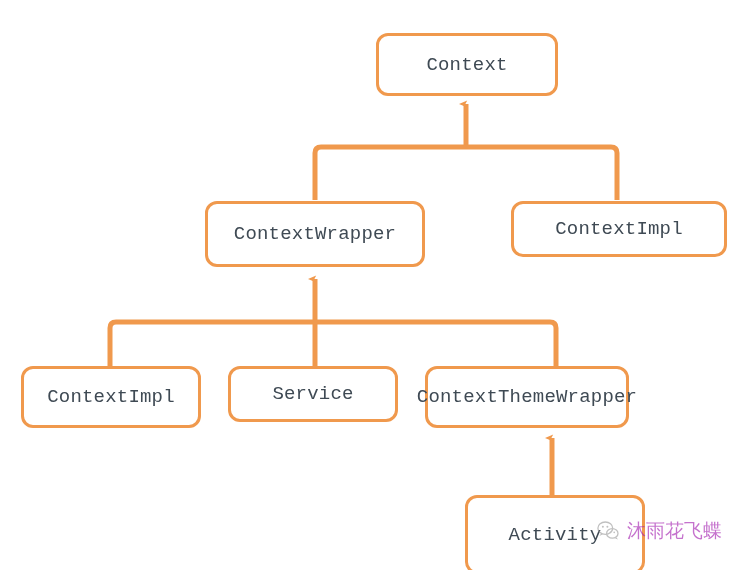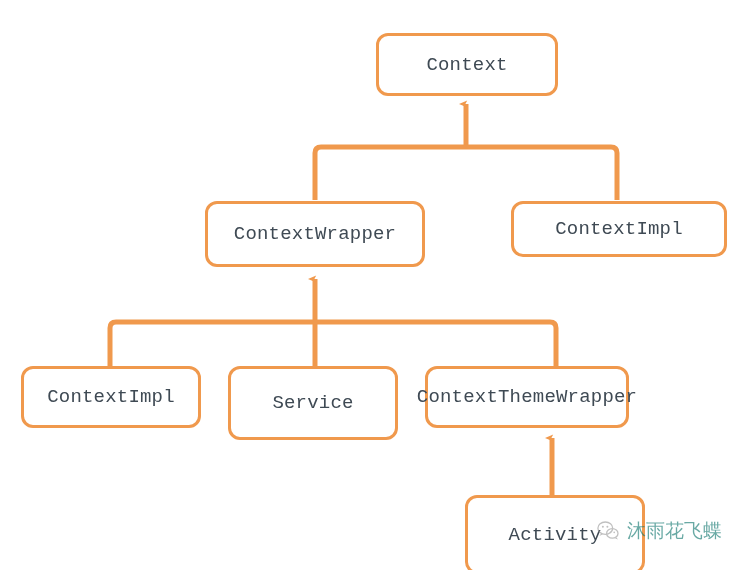--- a/index.html
+++ b/index.html
@@ -48,21 +48,21 @@
     left: 596px;
     top: 518px;
     display: flex;
     align-items: center;
     gap: 7px;
     z-index: 3;
     opacity: 0.62;
   }
   #watermark .wm-text {
     font-size: 19px;
-    color: #0f766e;
+    color: #a21caf;
     font-family: "DejaVu Sans", sans-serif;
     white-space: nowrap;
   }
   #watermark .wm-icon {
     width: 24px;
     height: 24px;
     flex: 0 0 24px;
   }
 </style>
 </head>
@@ -102,21 +102,21 @@
   </div>
 
   <div class="node" style="left:511px; top:201px; width:216px; height:56px;">
     <span class="node-label">ContextImpl</span>
   </div>
 
   <div class="node" style="left:21px; top:366px; width:180px; height:62px;">
     <span class="node-label">ContextImpl</span>
   </div>
 
-  <div class="node" style="left:228px; top:366px; width:170px; height:74px;">
+  <div class="node" style="left:228px; top:366px; width:170px; height:56px;">
     <span class="node-label">Service</span>
   </div>
 
   <div class="node" style="left:425px; top:366px; width:204px; height:62px;">
     <span class="node-label">ContextThemeWrapper</span>
   </div>
 
   <div class="node" style="left:465px; top:495px; width:180px; height:79px;">
     <span class="node-label">Activity</span>
   </div>

